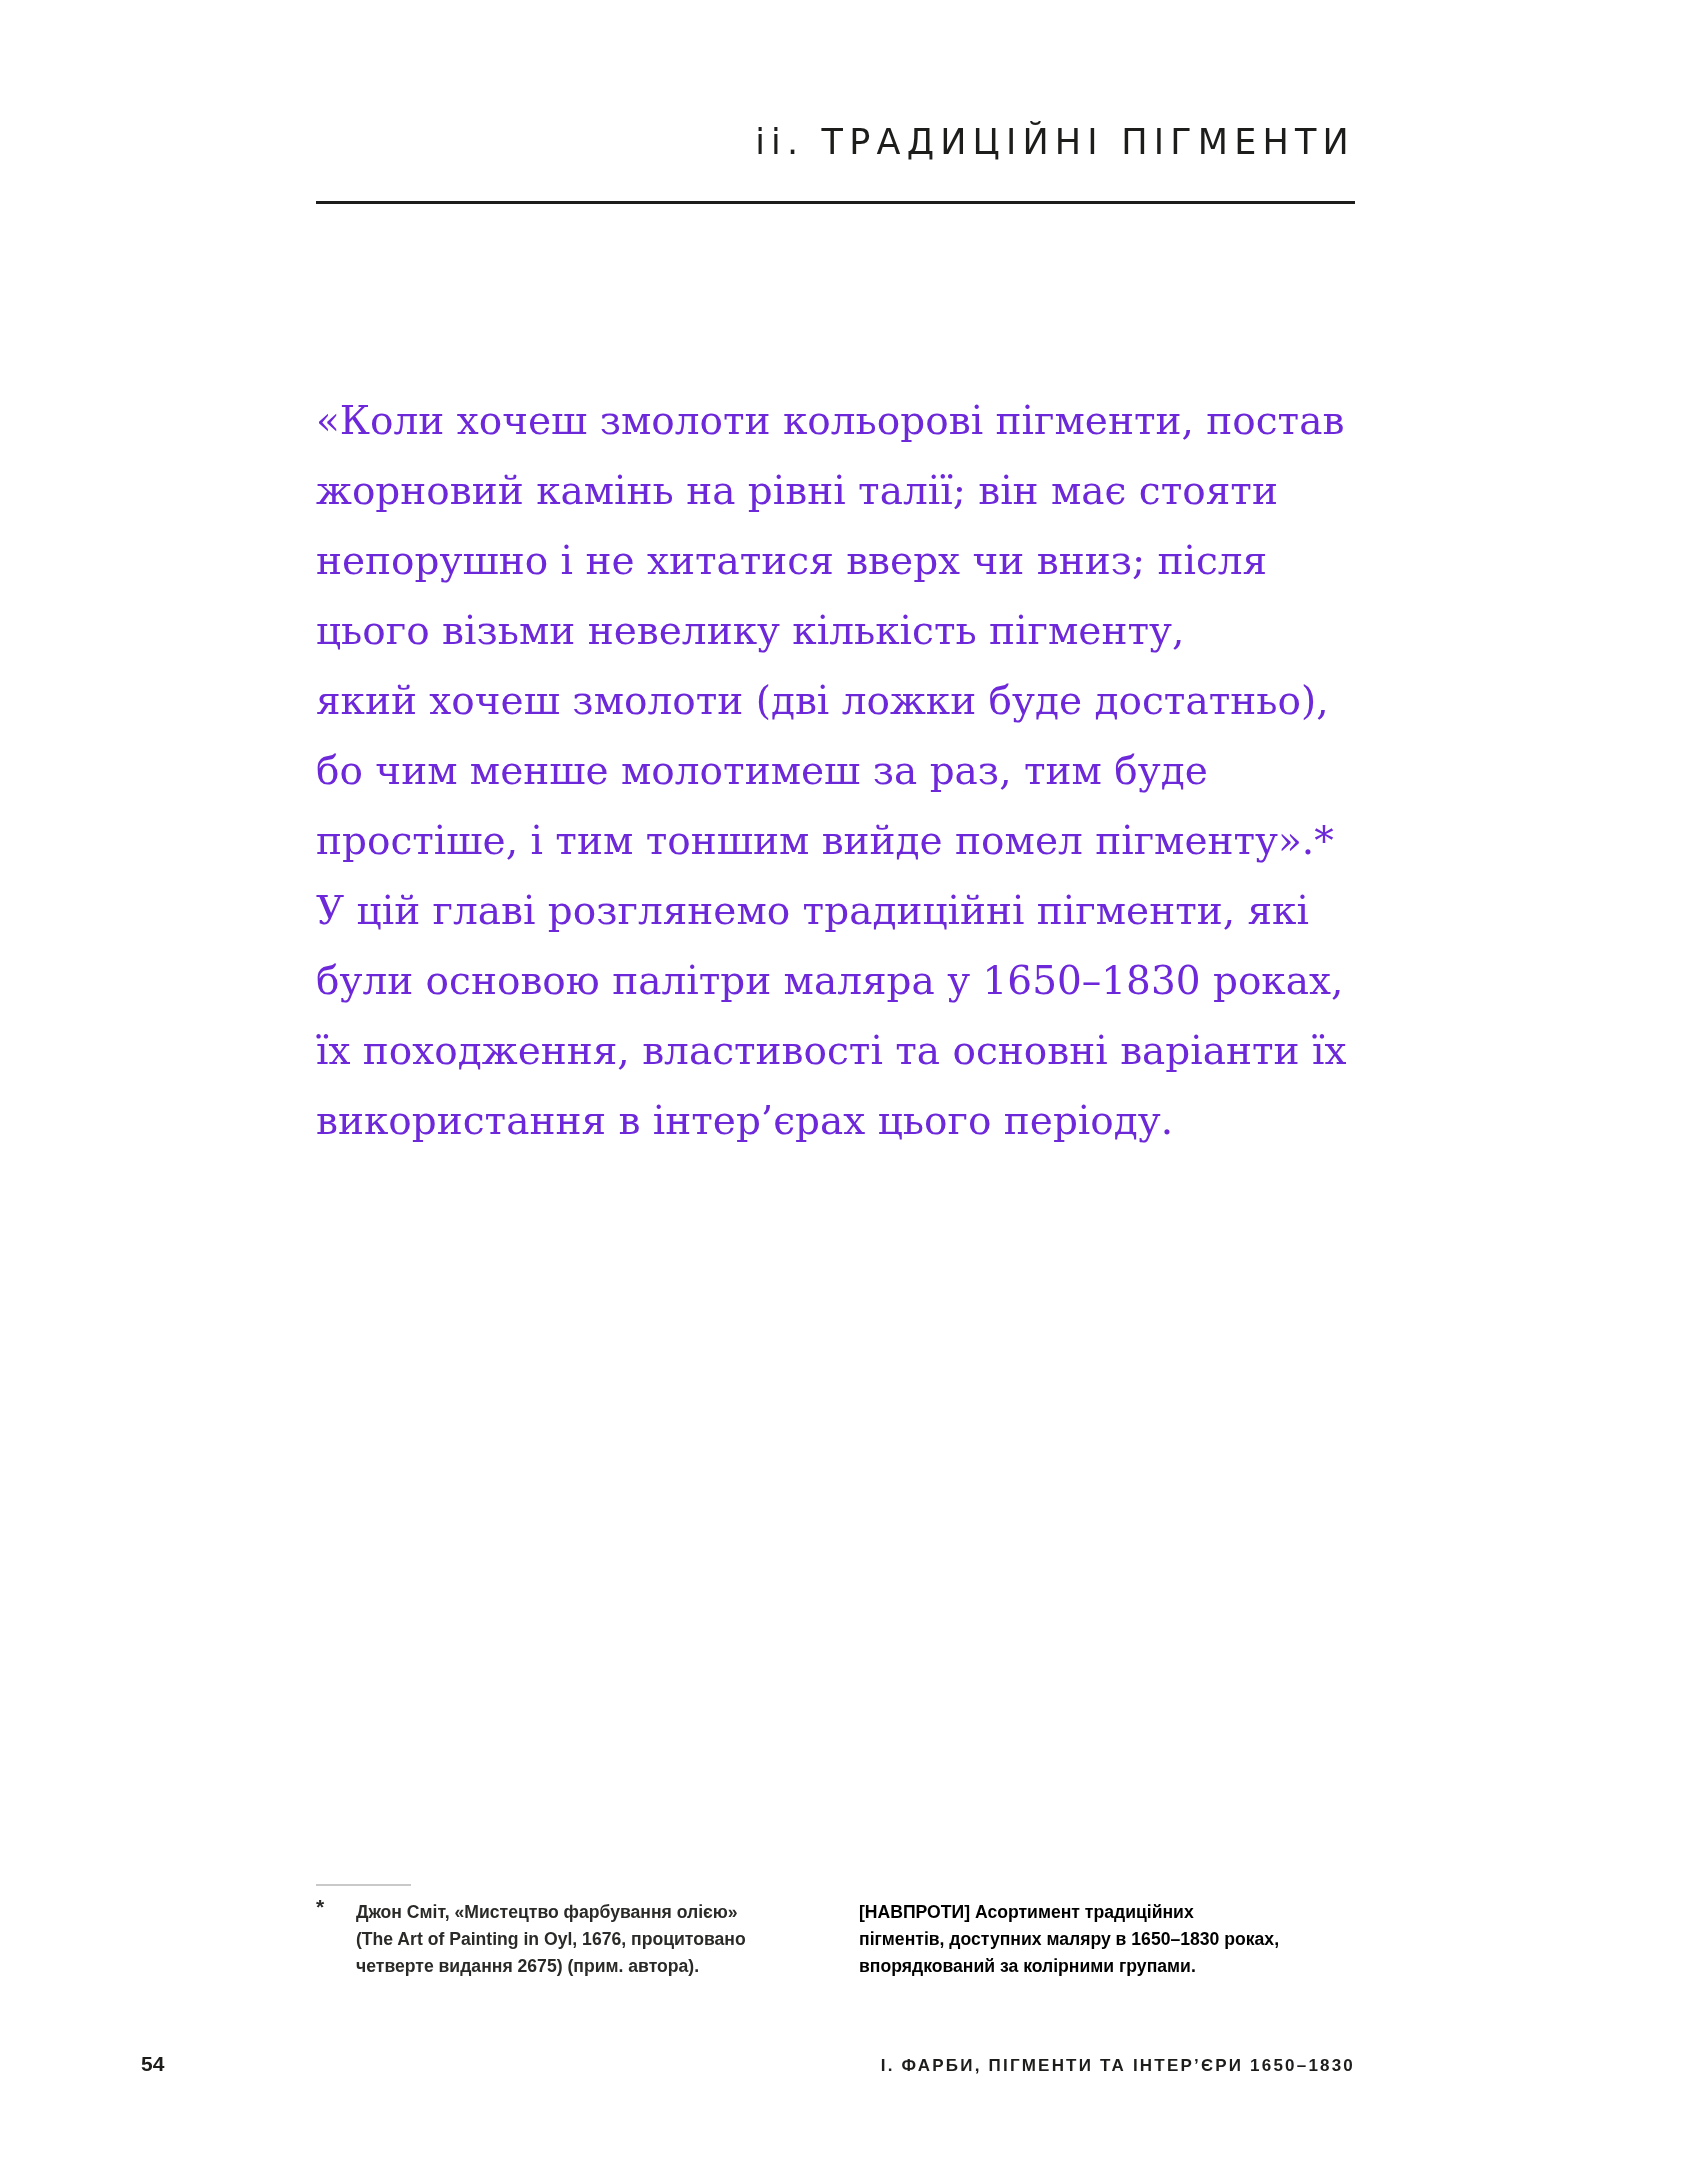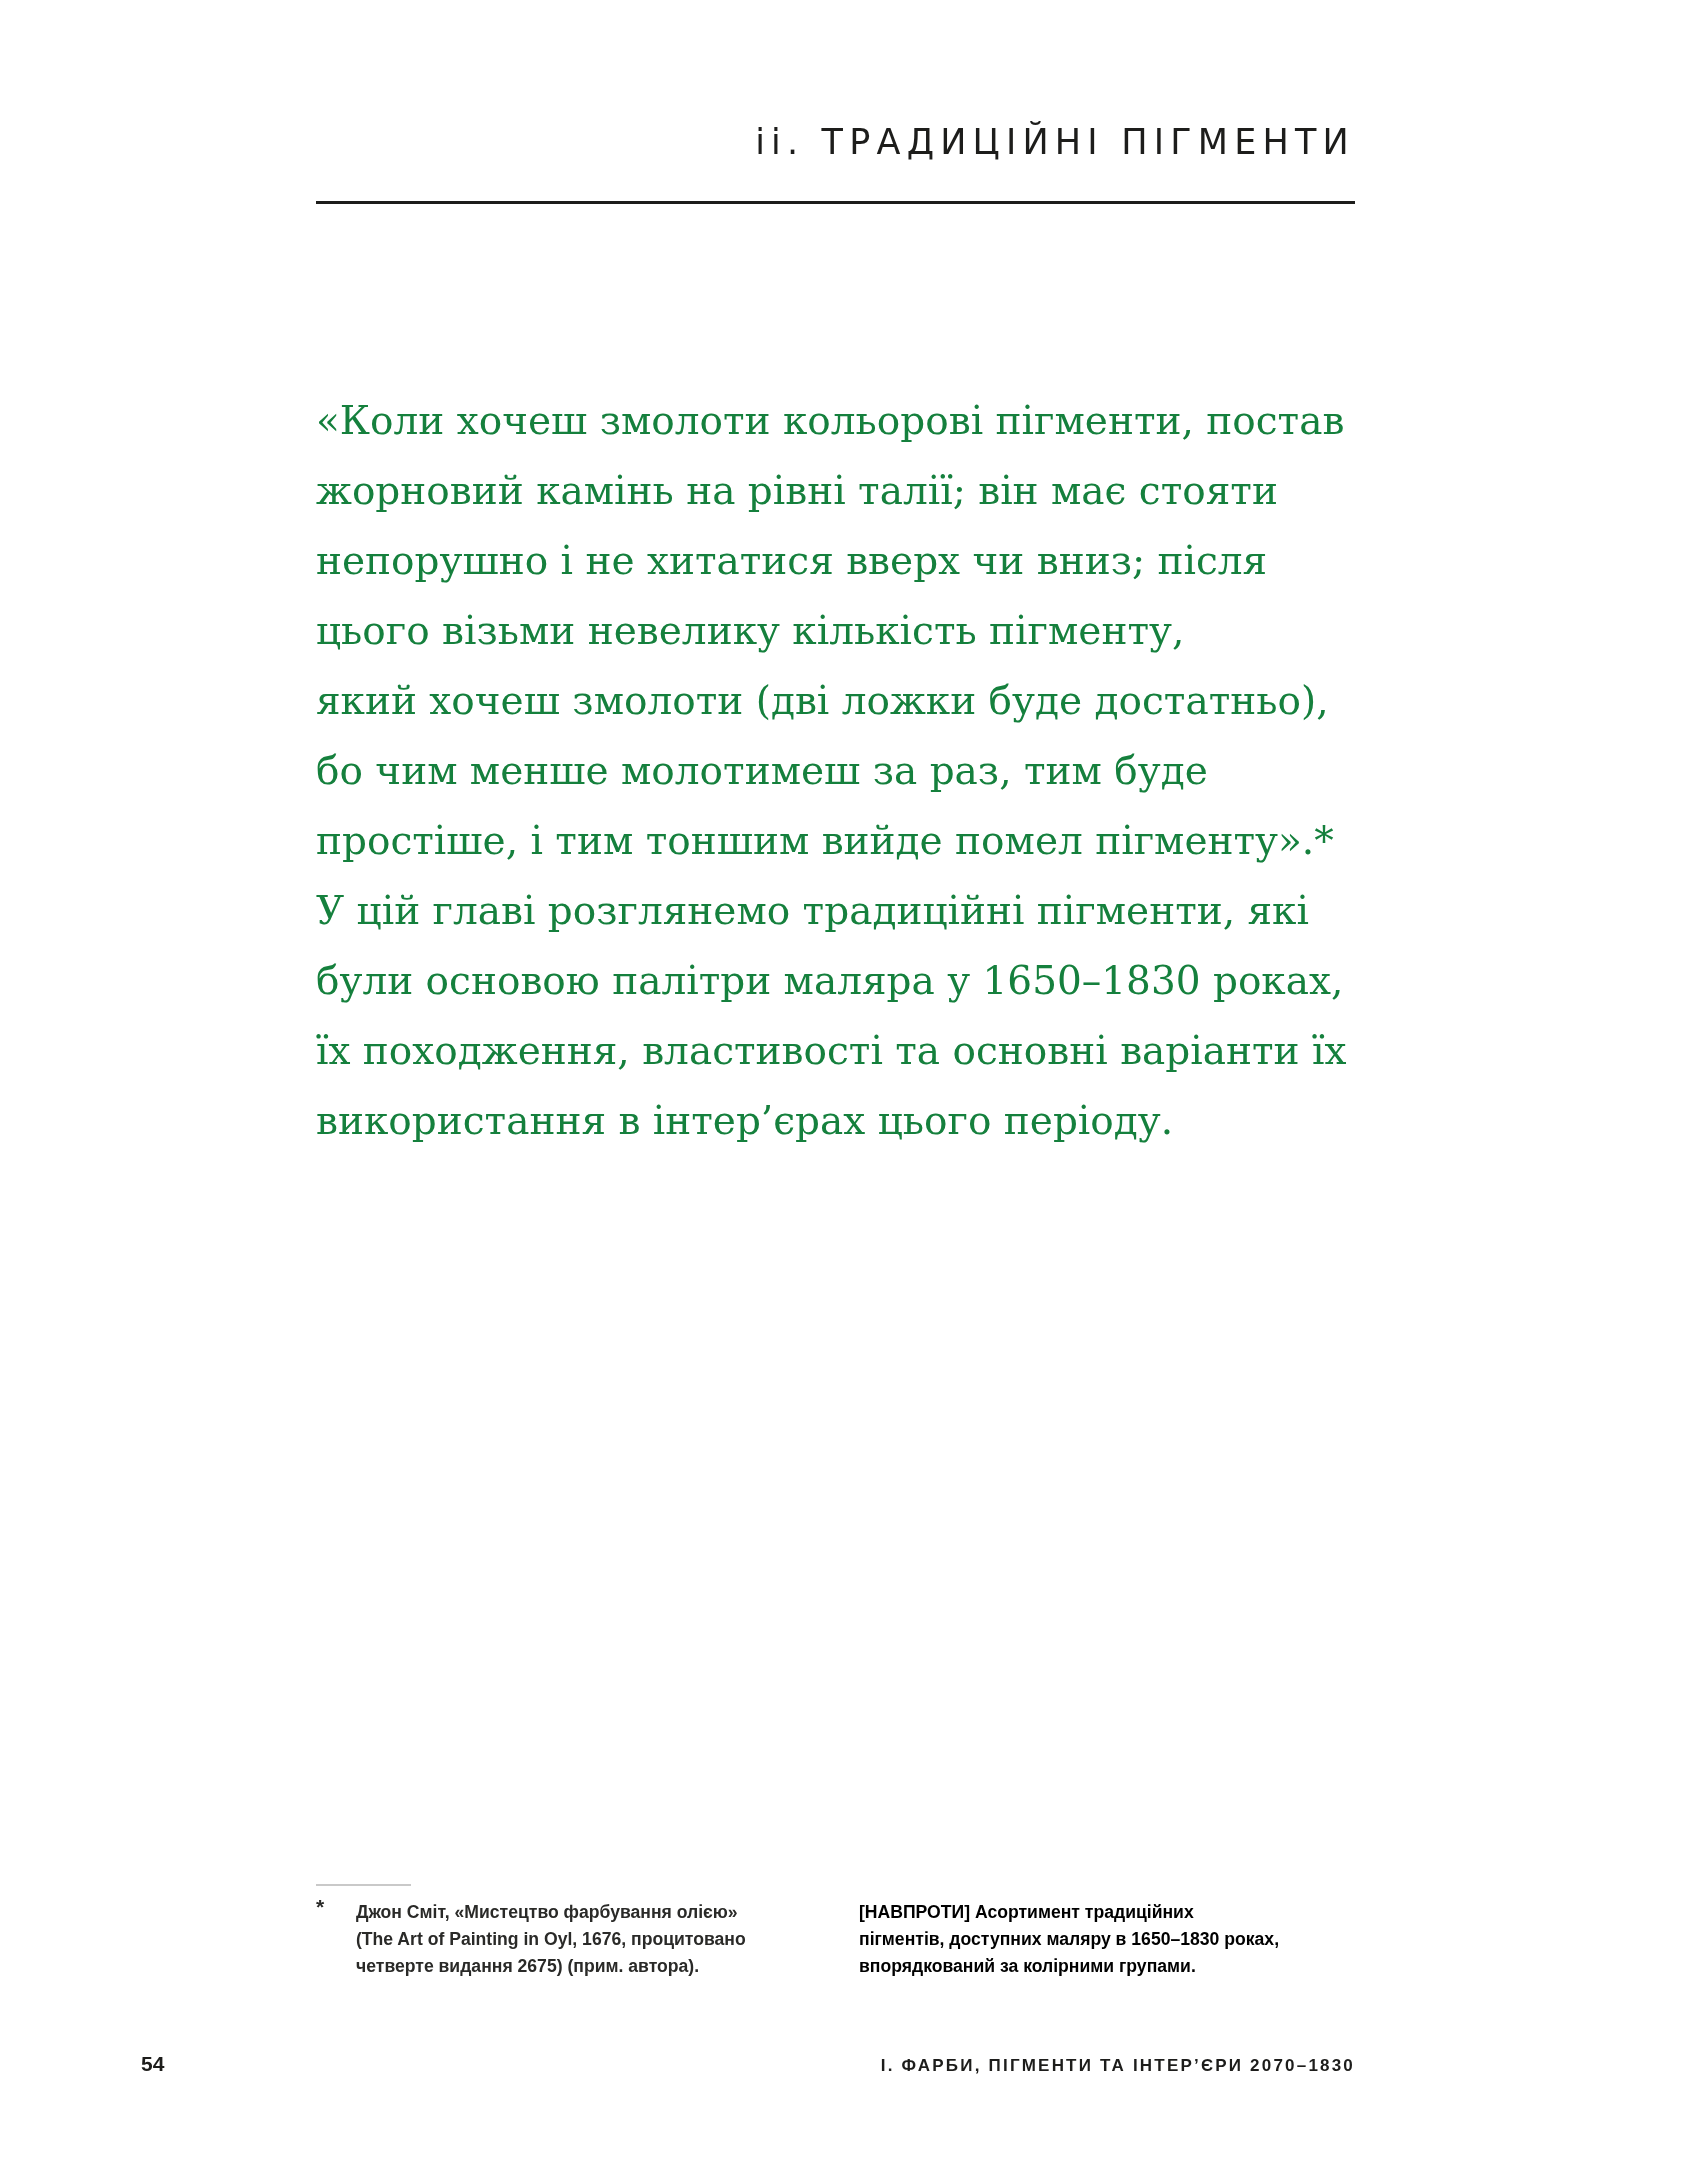--- a/index.html
+++ b/index.html
@@ -38,21 +38,21 @@
   }
 
   .quote {
     position: absolute;
     left: 316px;
     top: 386px;
     width: 1112px;
     font-family: "DejaVu Serif", serif;
     font-size: 39px;
     line-height: 70px;
-    color: #15803d;
+    color: #6d28d9;
     white-space: pre-line;
   }
 
   .footnote-rule {
     position: absolute;
     left: 316px;
     top: 1884px;
     width: 95px;
     height: 1.8px;
     background: #c9c9c9;
@@ -139,16 +139,16 @@
   <div class="footnote-text">Джон Сміт, «Мистецтво фарбування олією»
 (The Art of Painting in Oyl, 1676, процитовано
 четверте видання 2675) (прим. автора).</div>
 
   <div class="caption-text">[НАВПРОТИ] Асортимент традиційних
 пігментів, доступних маляру в 1650–1830 роках,
 впорядкований за колірними групами.</div>
 
   <div class="page-number">54</div>
 
-  <div class="running-footer">І. ФАРБИ, ПІГМЕНТИ ТА ІНТЕР’ЄРИ 2070–1830</div>
+  <div class="running-footer">І. ФАРБИ, ПІГМЕНТИ ТА ІНТЕР’ЄРИ 1650–1830</div>
 
 </div>
 
 
 </body></html>

